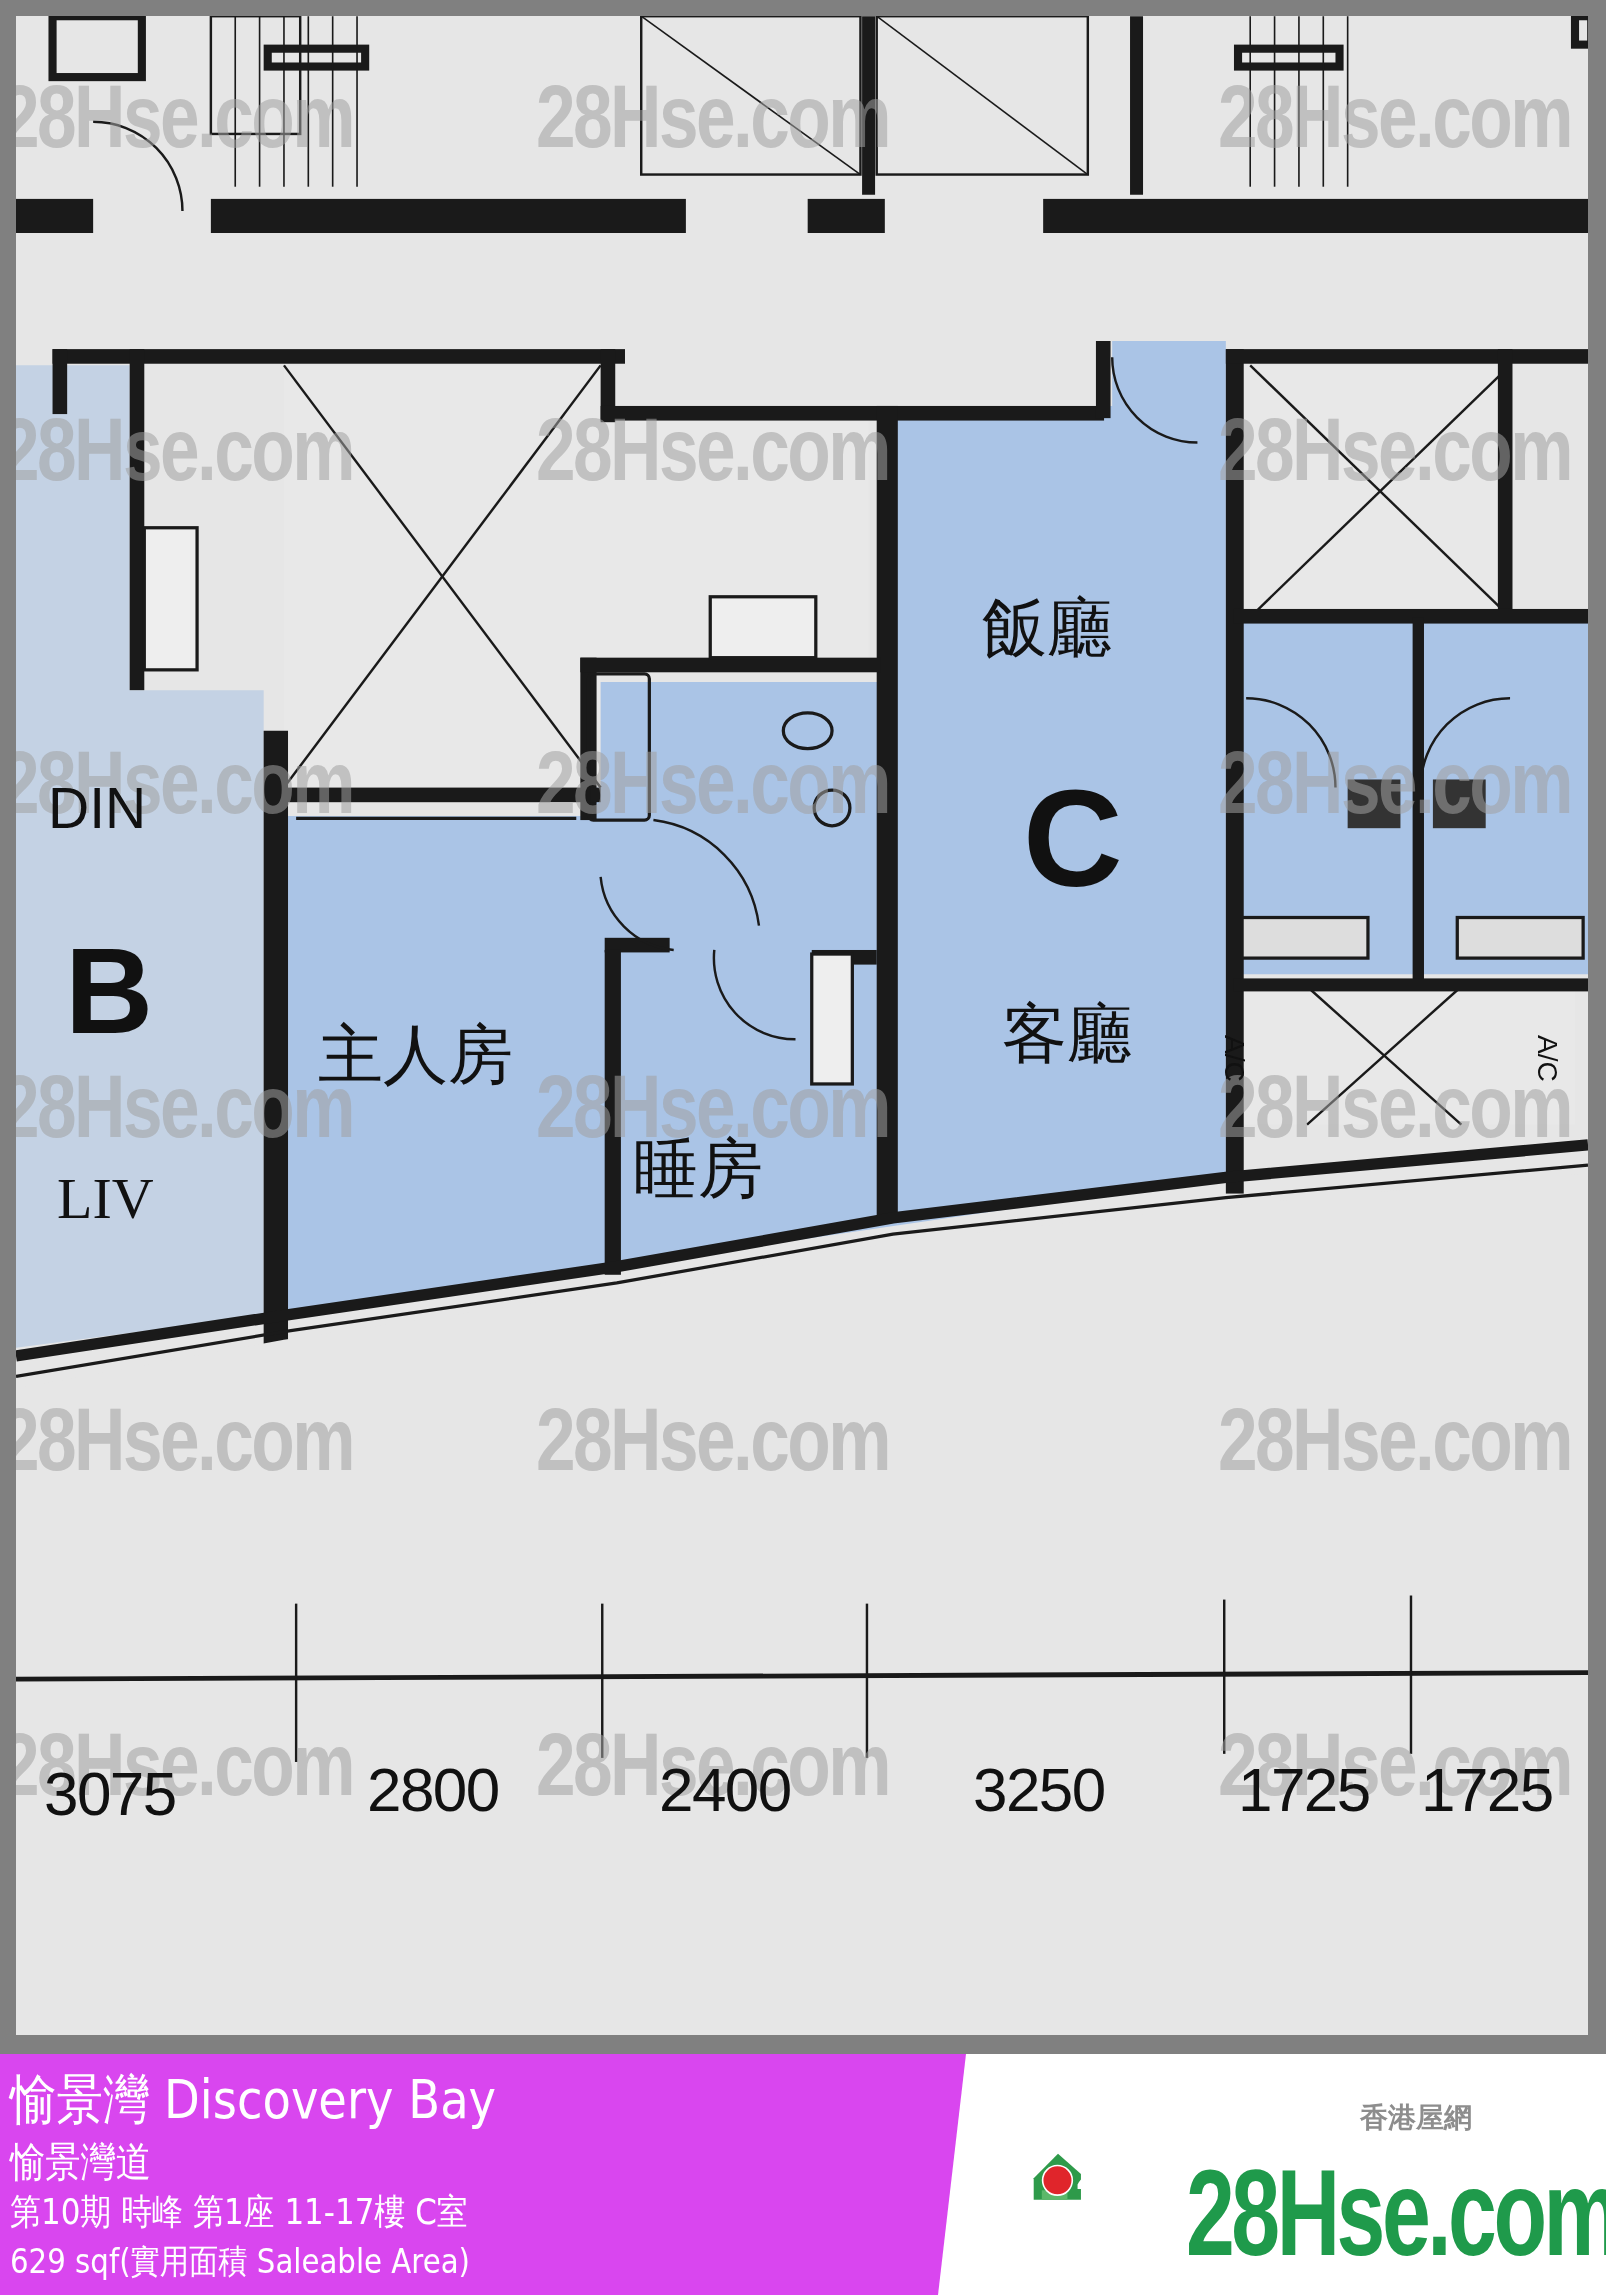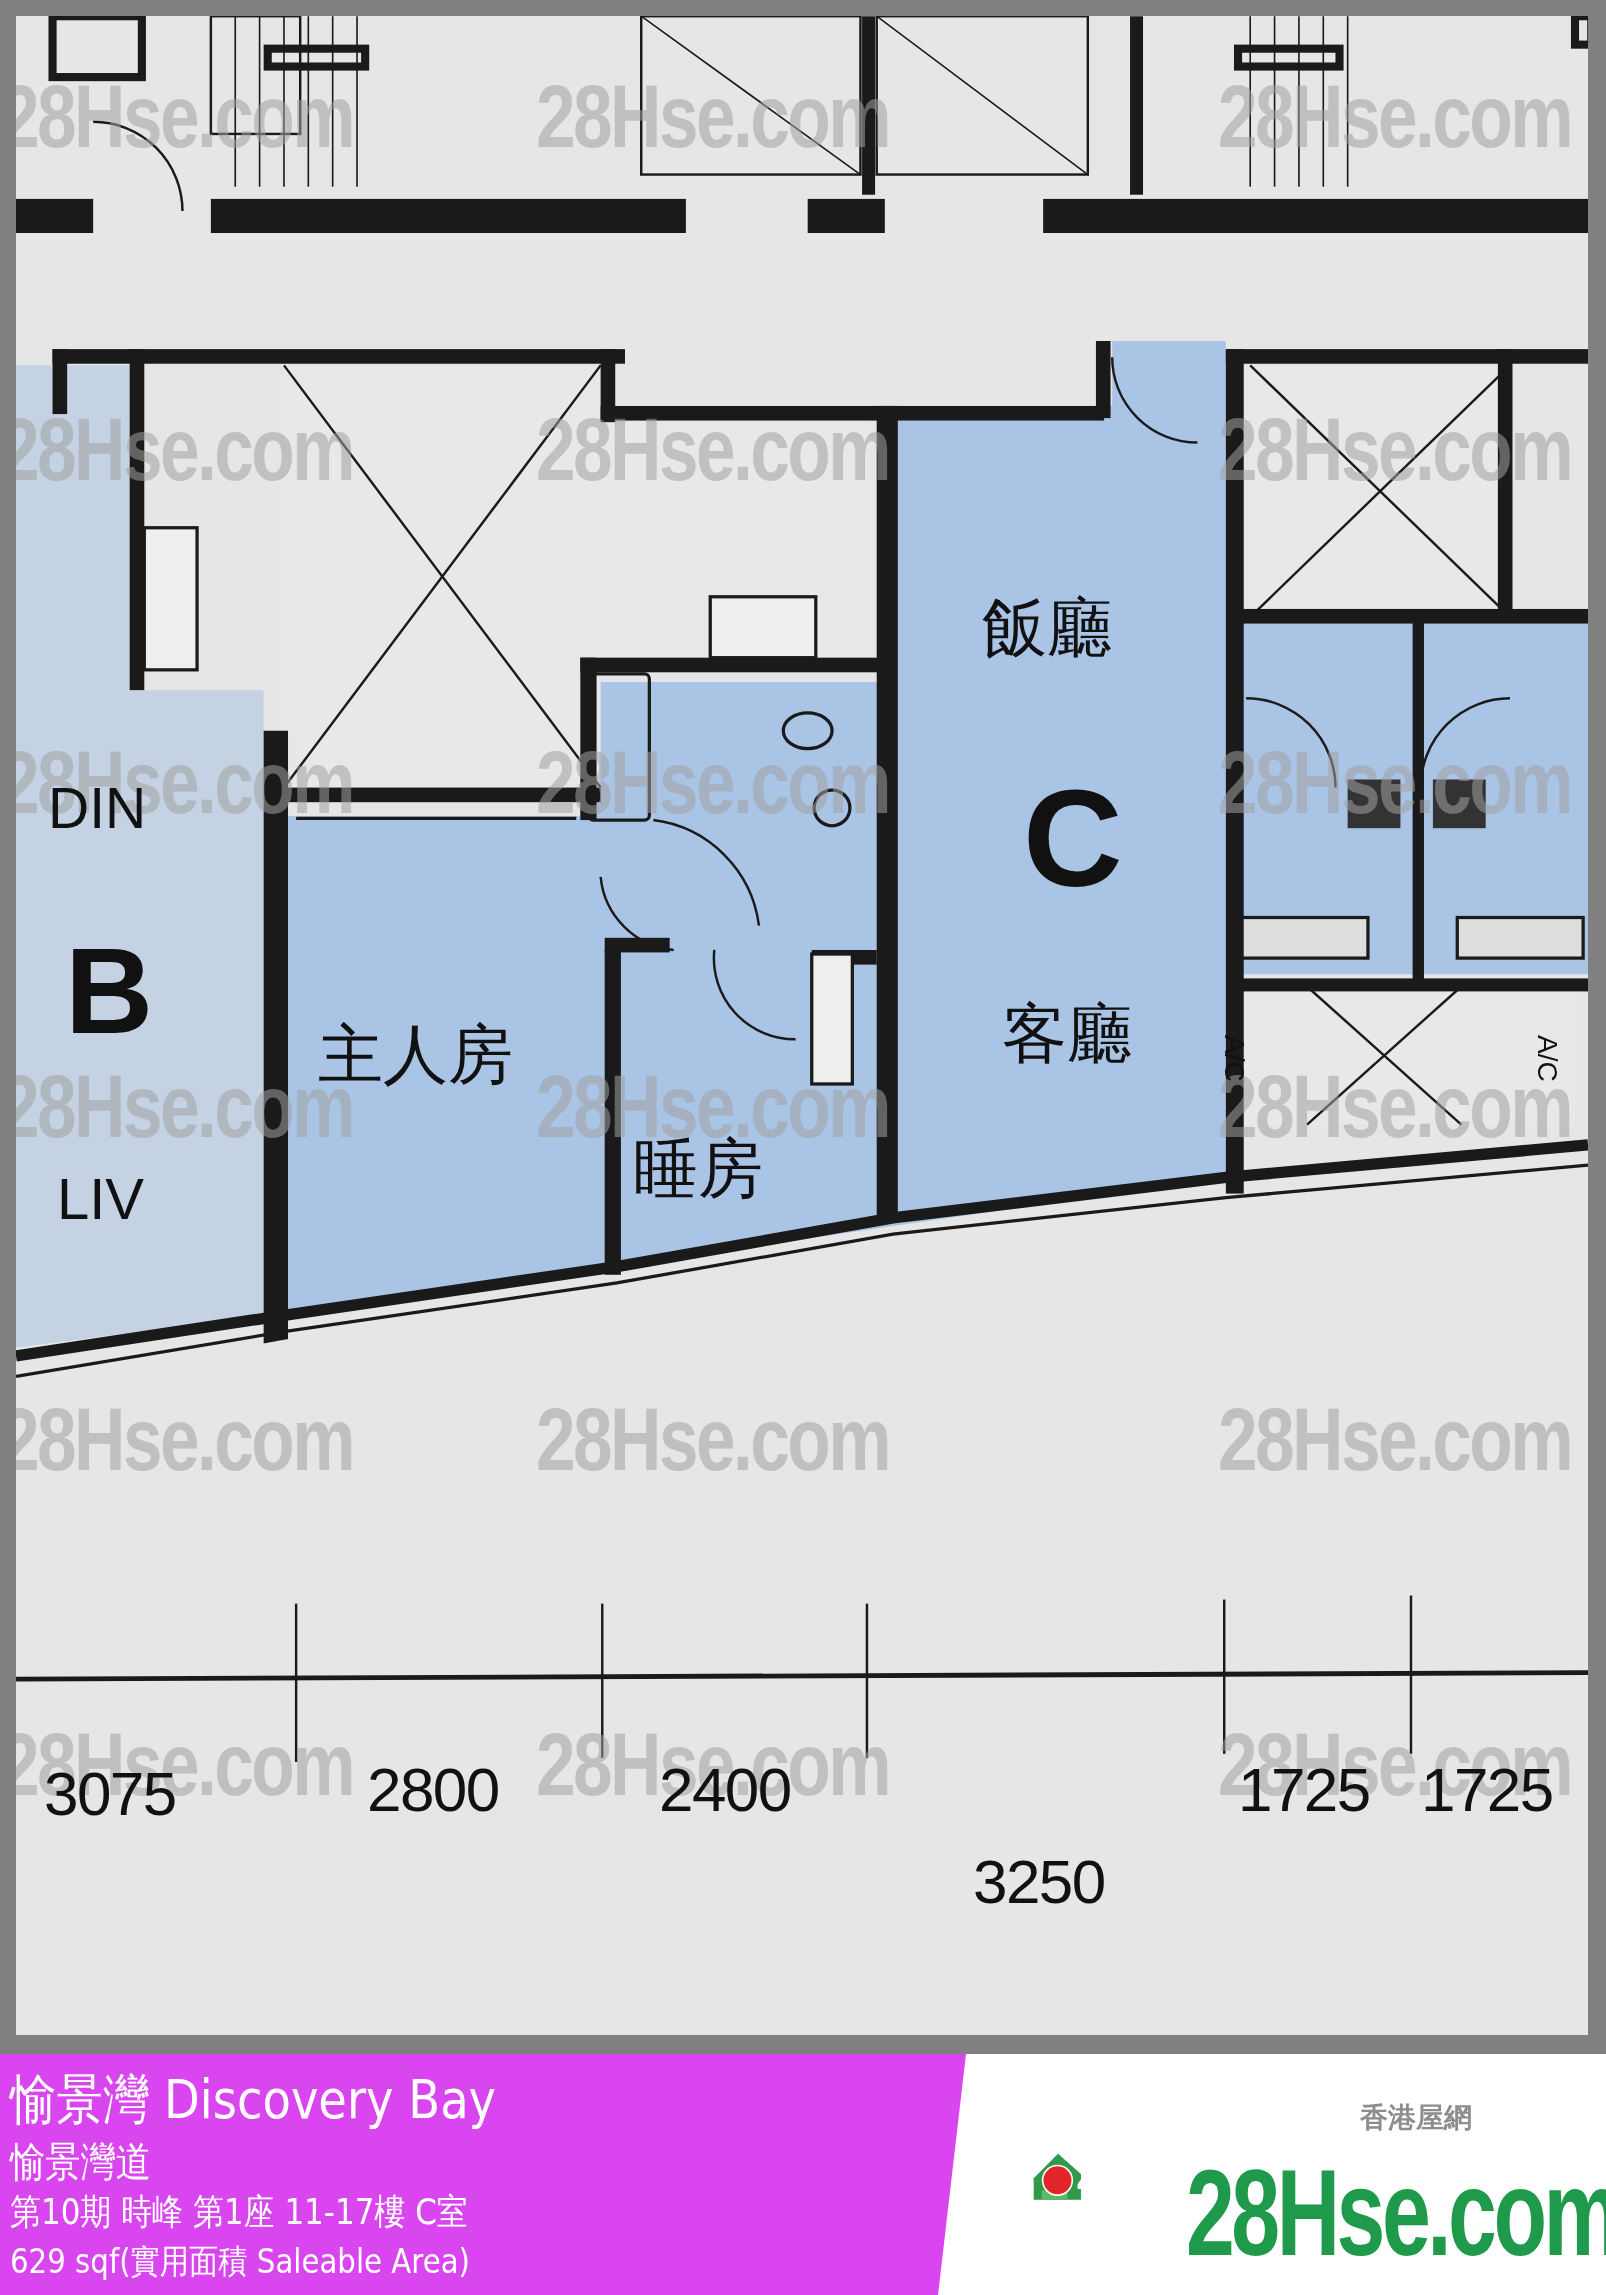--- a/index.html
+++ b/index.html
@@ -142,33 +142,33 @@
   <div class="wm" style="left:1202px;top:1039px;">28Hse.com</div>
   <div class="wm" style="left:-16px;top:1372px;">28Hse.com</div>
   <div class="wm" style="left:520px;top:1372px;">28Hse.com</div>
   <div class="wm" style="left:1202px;top:1372px;">28Hse.com</div>
   <div class="wm" style="left:-16px;top:1697px;">28Hse.com</div>
   <div class="wm" style="left:520px;top:1697px;">28Hse.com</div>
   <div class="wm" style="left:1202px;top:1697px;">28Hse.com</div>
 
   <div class="label" style="left:32px;top:759px;font-size:57px;">DIN</div>
   <div class="label" style="left:49px;top:905px;font-size:122px;font-weight:bold;">B</div>
-  <div class="label" style="left:41px;top:1149px;font-size:58px;">LIV</div>
+  <div class="label" style="left:41px;top:1149px;font-size:58px;font-family:Liberation Serif, serif;">LIV</div>
   <div class="label cjk" style="left:966px;top:568px;font-size:65px;">飯廳</div>
   <div class="label" style="left:1007px;top:743px;font-size:138px;font-weight:bold;">C</div>
   <div class="label cjk" style="left:966px;top:974px;font-size:65px;margin-left:20px;">客廳</div>
   <div class="label cjk" style="left:302px;top:995px;font-size:65px;">主人房</div>
   <div class="label cjk" style="left:617px;top:1084px;font-size:65px;margin-top:25px;">睡房</div>
   <div class="label" style="left:1234px;top:1019px;font-size:28px;transform:rotate(90deg);transform-origin:left top;">A/C</div>
   <div class="label" style="left:1547px;top:1019px;font-size:28px;transform:rotate(90deg);transform-origin:left top;">A/C</div>
 
   <div class="dim" style="left:28px;top:1742px;">3075</div>
   <div class="dim" style="left:351px;top:1738px;">2800</div>
   <div class="dim" style="left:643px;top:1738px;">2400</div>
-  <div class="dim" style="left:957px;top:1830px;">3250</div>
+  <div class="dim" style="left:957px;top:1738px;">3250</div>
   <div class="dim" style="left:1222px;top:1738px;">1725</div>
   <div class="dim" style="left:1405px;top:1738px;">1725</div>
 </div>
 
 <div id="footer">
   <div id="footer-green">
     <div class="ft" style="top:9.7px;font-size:54px;transform:scaleX(0.86);">愉景灣 Discovery Bay</div>
     <div class="ft" style="top:81px;font-size:41px;transform:scaleX(0.86);">愉景灣道</div>
     <div class="ft" style="top:134px;font-size:36px;transform:scaleX(0.86);">第10期 時峰 第1座 11-17樓 C室</div>
     <div class="ft" style="top:185px;font-size:34px;transform:scaleX(0.86);">629 sqf(實用面積 Saleable Area)</div>

